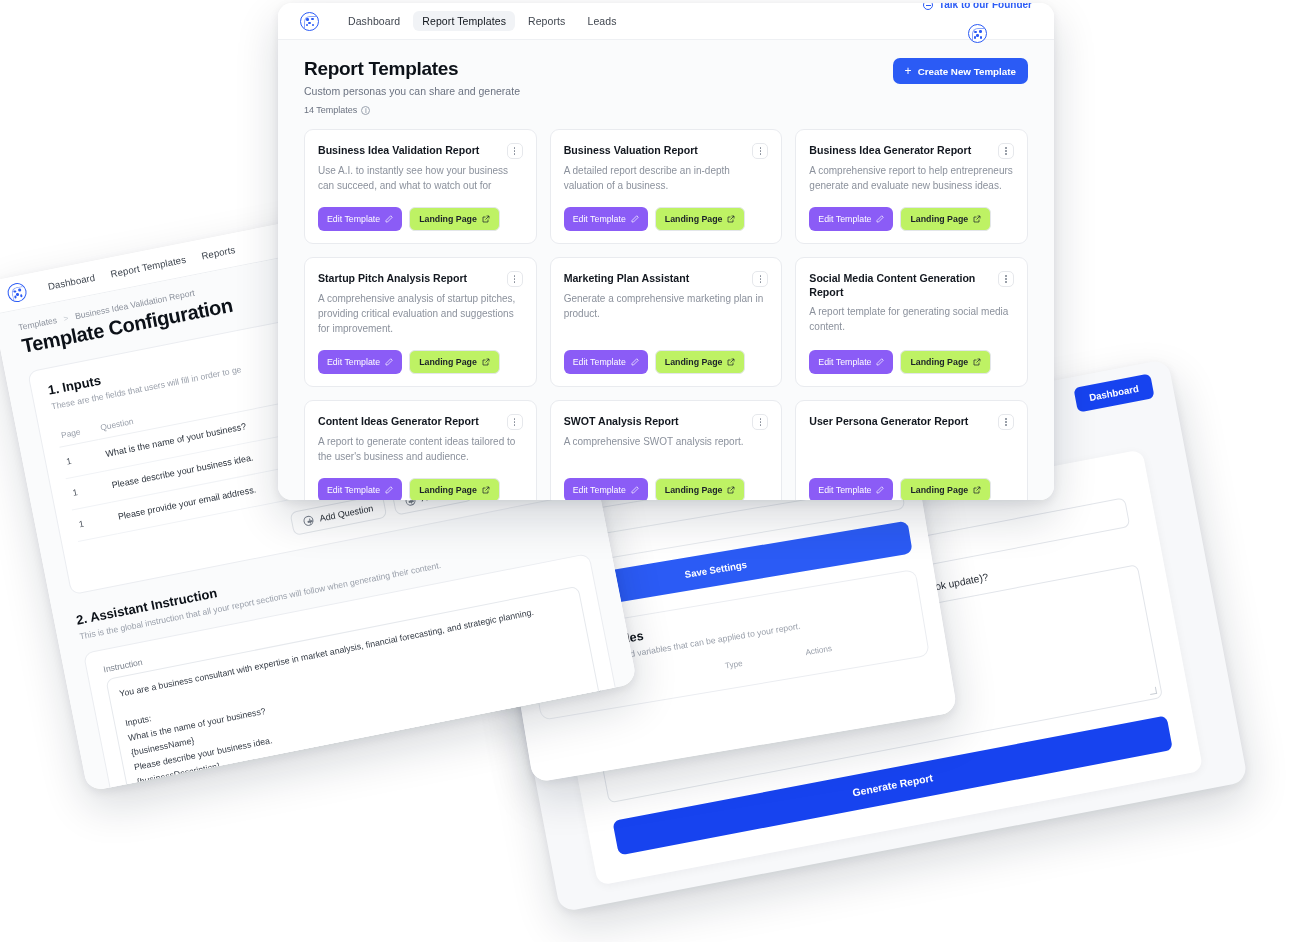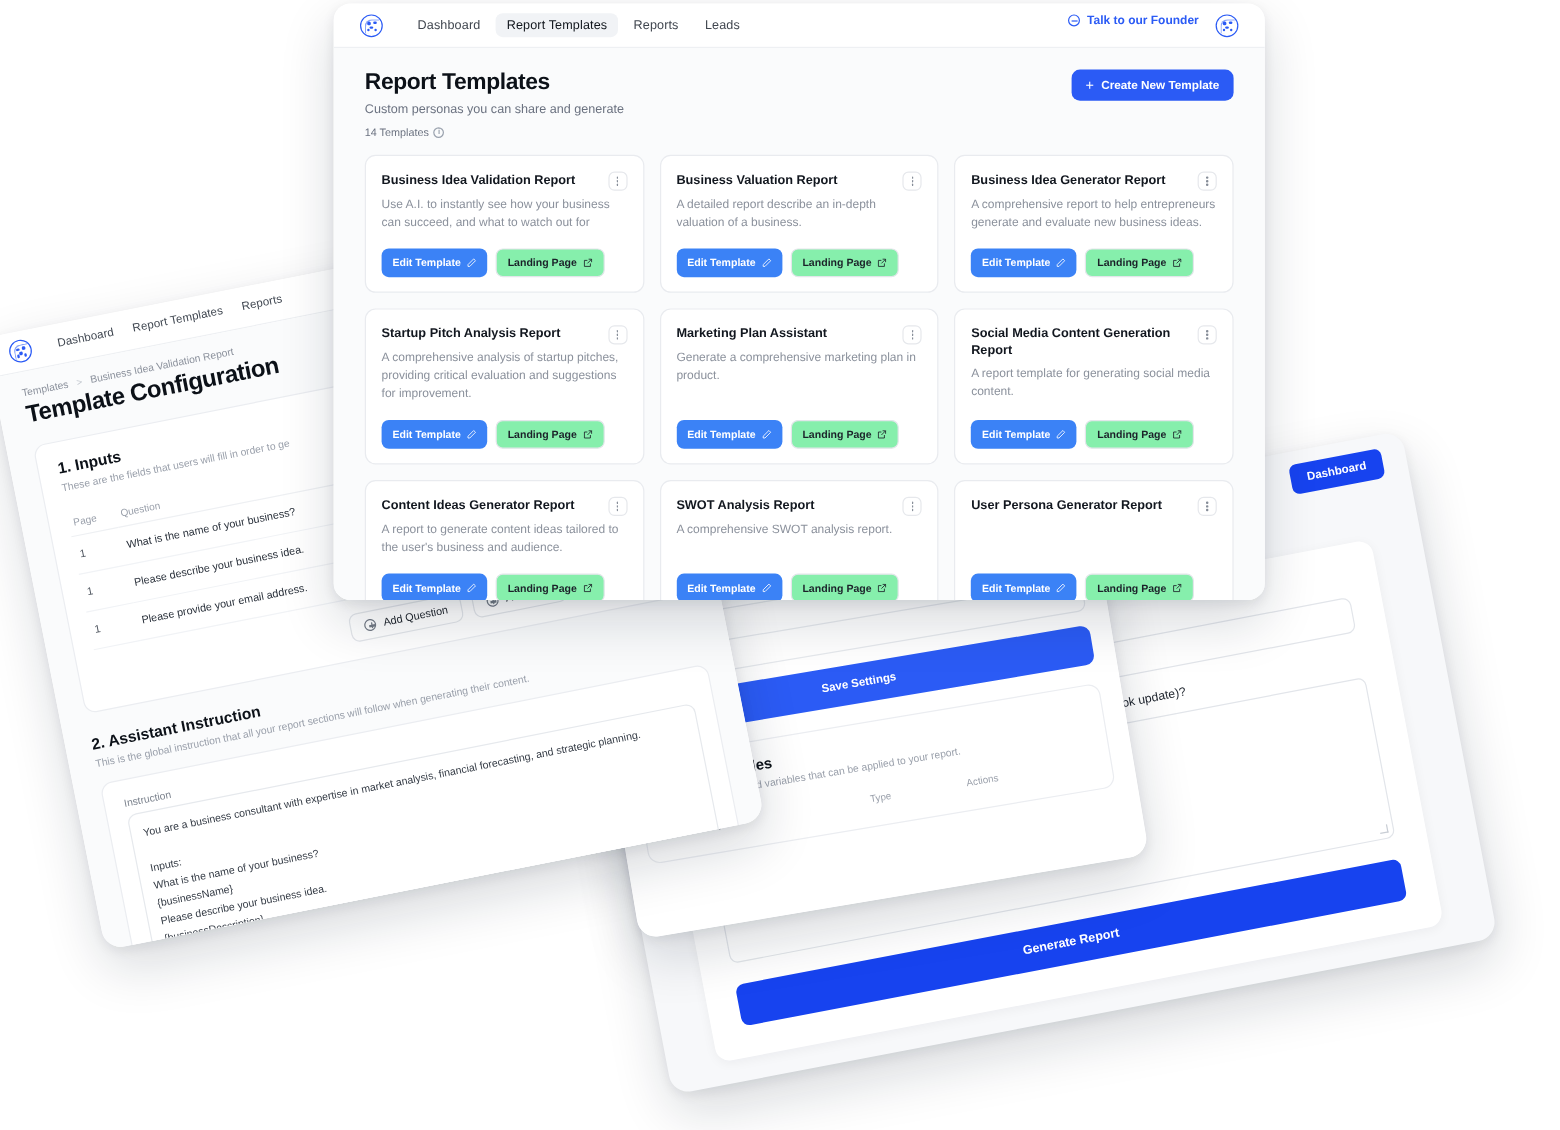--- a/index.html
+++ b/index.html
@@ -50,21 +50,21 @@
     content:""; position:absolute; left:2.6px; top:3.2px; width:11px; height:11px;
     border-left:1.1px solid #2b5bf5; border-top:1.1px solid #2b5bf5;
     border-radius:50% 0 0 0; opacity:.55;
   }
   .nav-items { display:flex; align-items:center; gap:4px; margin-left:20px; }
   .nav-item {
     font-size:10.5px; color:#3d4category; color:#40464f; padding:4px 9px; border-radius:6px;
     white-space:nowrap; letter-spacing:.1px;
   }
   .nav-item.active { background:#f1f3f6; color:#11161d; font-weight:500; }
-  .nav-right { margin-left:auto; display:flex; align-items:flex-start; gap:14px; }
+  .nav-right { margin-left:auto; display:flex; align-items:center; gap:14px;flex-direction:column; }
   .founder {
     display:flex; align-items:center; gap:6px;
     color:#2b5bf5; font-size:10px; font-weight:700; white-space:nowrap;
   }
   .chat-bubble {
     width:10px; height:10px; border:1.3px solid #2b5bf5; border-radius:50%;
     position:relative;
   }
   .chat-bubble::after{
     content:""; position:absolute; left:2px; top:4px; width:5px; height:1.2px; background:#2b5bf5;
@@ -99,25 +99,25 @@
   .tpl-title { font-size:10.6px; font-weight:700; color:#12171f; line-height:1.35; flex:1; }
   .dots-btn {
     width:16px; height:16px; border:1px solid #e6e8ec; border-radius:5px;
     display:flex; flex-direction:column; align-items:center; justify-content:center; gap:1.4px;
     flex:0 0 auto; background:#fff; cursor:pointer;
   }
   .dots-btn span { width:1.6px; height:1.6px; border-radius:50%; background:#868d98; display:block; }
   .tpl-desc { font-size:10px; color:#8b919c; line-height:1.5; margin-top:4px; }
   .tpl-actions { margin-top:auto; padding-top:14px; display:flex; gap:7px; }
   .btn-edit {
-    background:#3b82f6; color:#fff; font-size:8.8px; font-weight:700;
+    background:#8b5cf6; color:#fff; font-size:8.8px; font-weight:400;
     border:none; border-radius:6px; padding:6px 9px; display:flex; align-items:center; gap:5px; cursor:pointer;
   }
   .btn-landing {
-    background:#86efac; color:#1b2129; font-size:8.8px; font-weight:700;
+    background:#bef264; color:#1b2129; font-size:8.8px; font-weight:700;
     border:1px solid #e3e6ea; border-radius:6px; padding:6px 9px; display:flex; align-items:center; gap:5px; cursor:pointer;
   }
   .ico { width:8px; height:8px; flex:0 0 auto; }
 
   
   #config-window {
     left: 5px; top: 258px; width: 560px; height: 520px;
     transform: rotate(-11.2deg);
     transform-origin: 20% 20%;
     z-index: 30;

